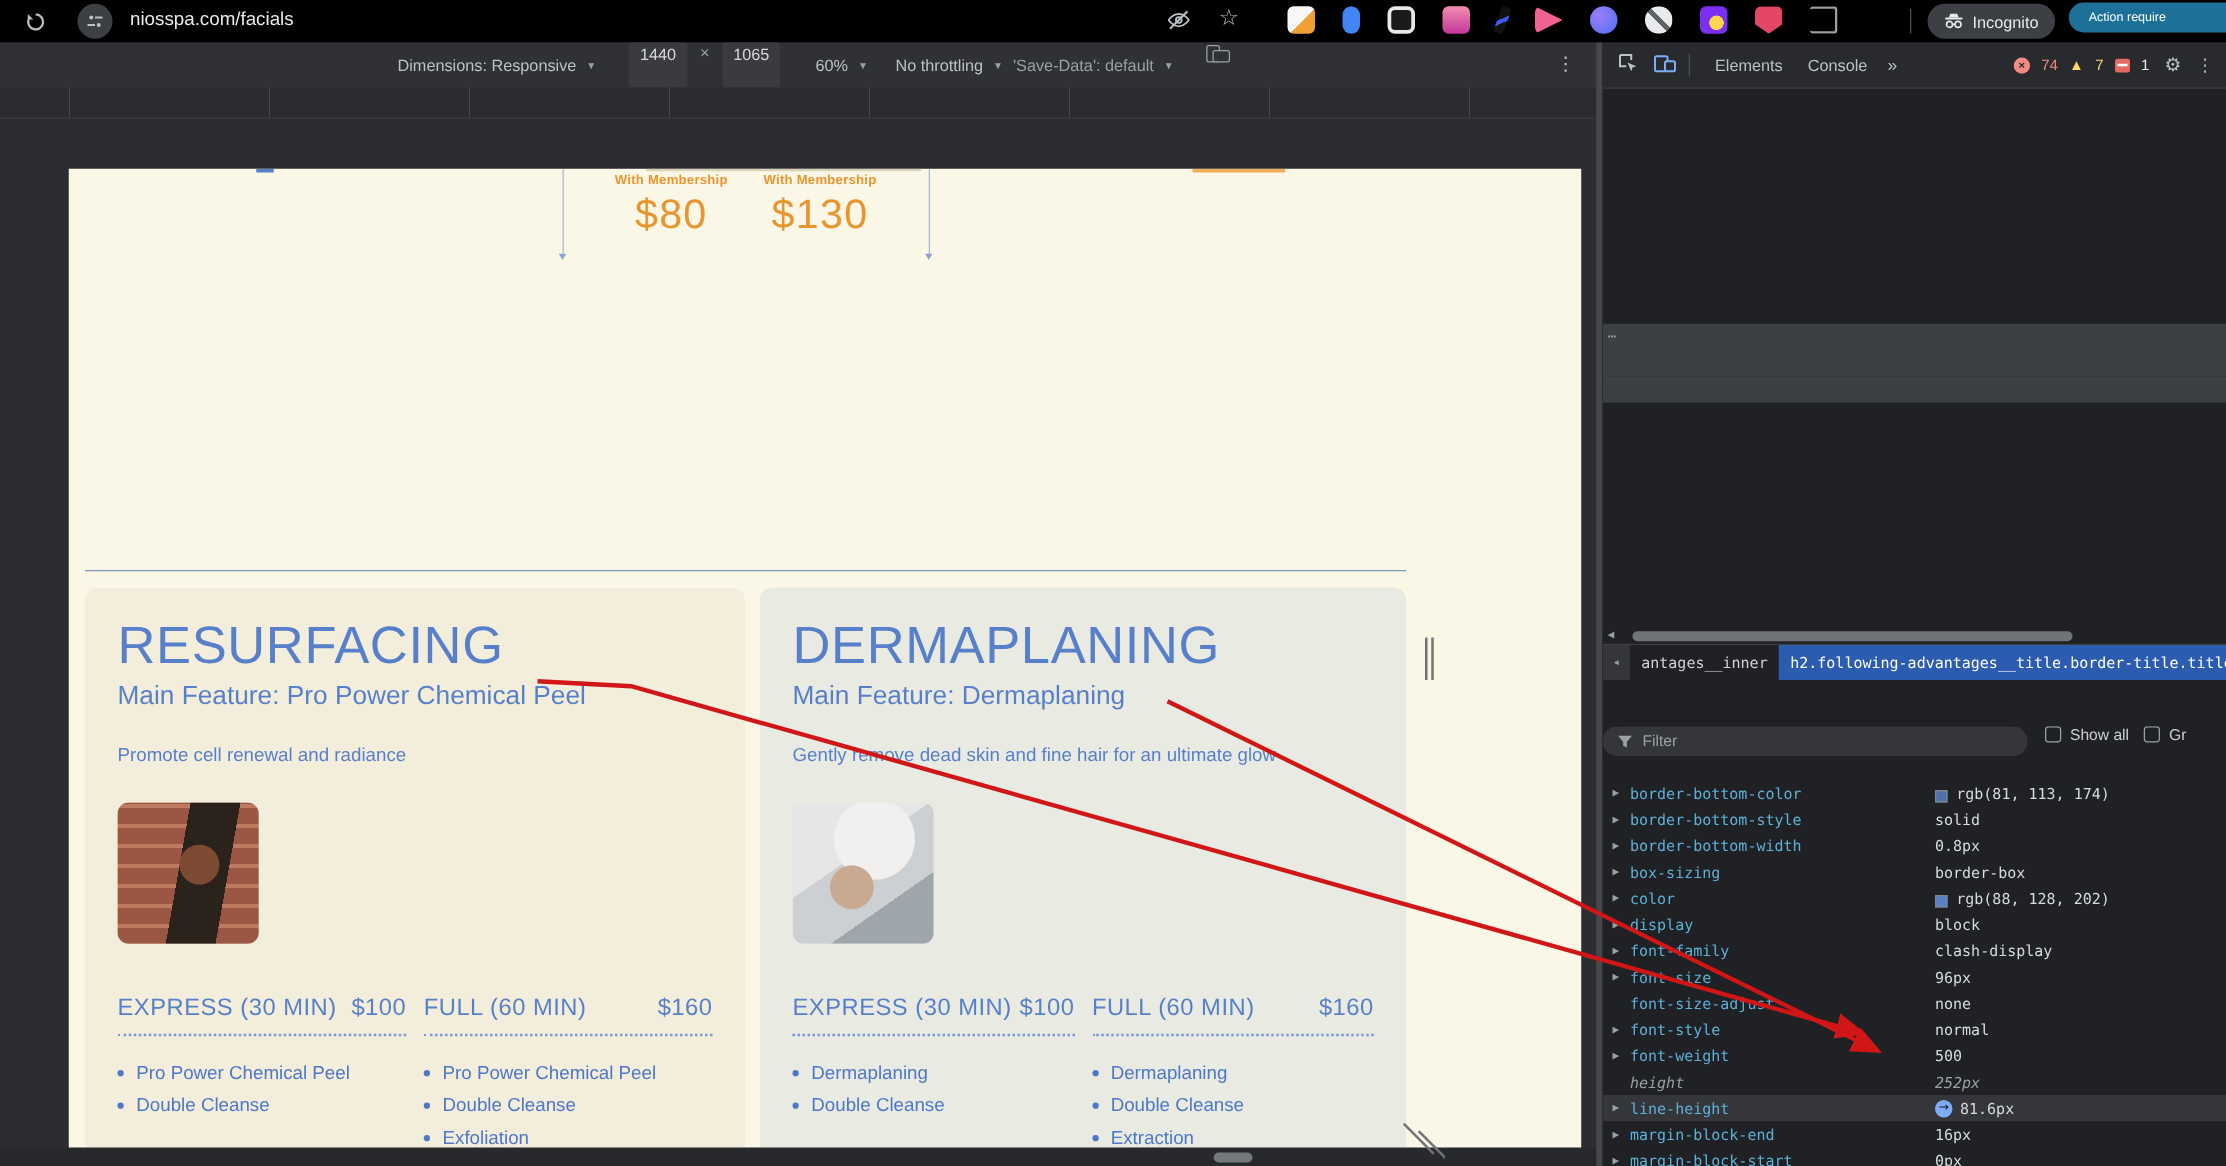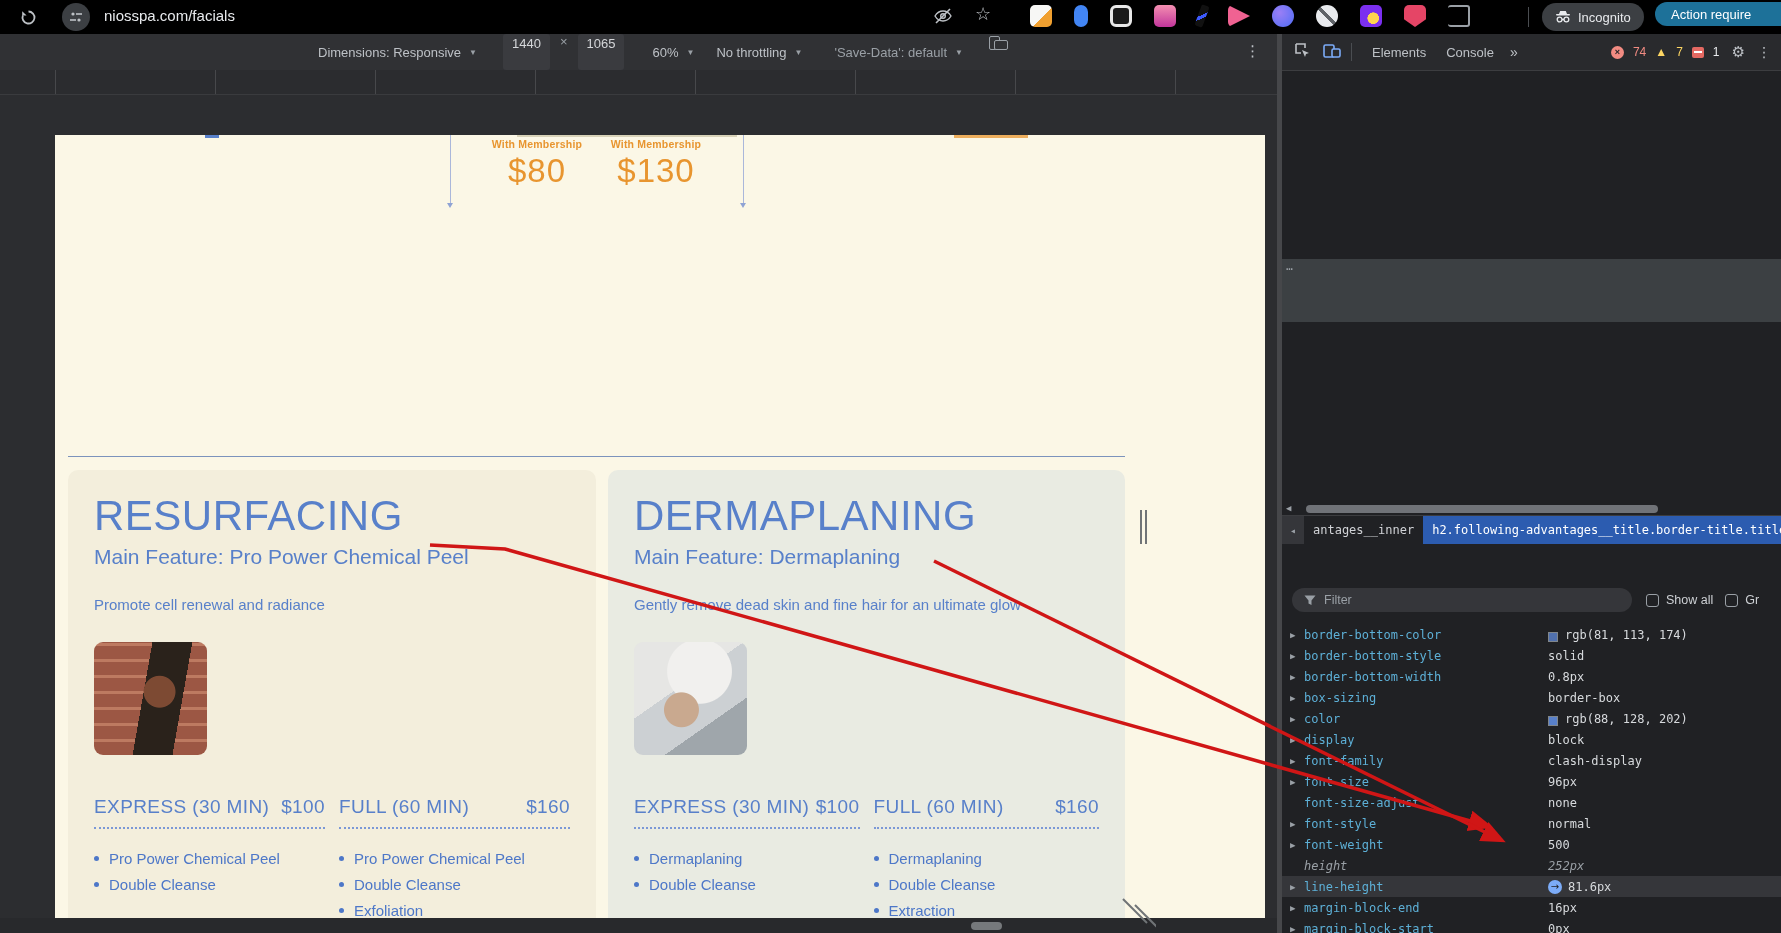--- a/index.html
+++ b/index.html
@@ -10,21 +10,21 @@
   .icbtn{color:#bdc1c6;display:flex;align-items:center;justify-content:center}
   .reload{position:absolute;left:16px;top:5px;width:24px;height:24px}
   .sitechip{position:absolute;left:62px;top:3px;width:28px;height:28px;border-radius:50%;background:#3c3f43;display:flex;align-items:center;justify-content:center}
   .urltext{position:absolute;left:104px;top:7px;font-size:15px;color:#e8eaed}
   .eyeoff{position:absolute;left:933px;top:6px}
   .star{position:absolute;left:975px;top:3px;font-size:18px;color:#bdc1c6}
   .extrow{position:absolute;left:1030px;top:5px;display:flex;gap:22px;align-items:center}
   .ext{width:22px;height:22px;border-radius:5px}
   .vsep{width:1px;height:20px;background:#4a4d51;position:absolute;left:1528px;top:7px}
   .incog{position:absolute;left:1542px;top:3px;height:28px;border-radius:15px;background:#3c3f43;display:flex;align-items:center;gap:7px;padding:0 13px;color:#e8eaed;font-size:13px}
-  .actionbtn{position:absolute;right:0;top:2px;height:24px;width:110px;background:#1d7199;color:#fff;font-size:13px;
+  .actionbtn{position:absolute;right:0;top:2px;height:24px;width:110px;background:#1d7199;color:#fff;font-size:10px;
              border-radius:16px 0 0 16px;display:flex;align-items:center;justify-content:flex-start;padding-left:16px;white-space:nowrap;overflow:hidden}
   
   .toolbar{position:absolute;left:0;top:34px;width:1277px;height:36px;background:#303134;border-bottom:1px solid #3c3d40;
            color:#bdc1c6;font-size:13px;display:flex;}
   .toolbar .grp{display:flex;align-items:center;gap:6px;white-space:nowrap}
   .numbox{background:#3a3b3f;border-radius:3px;padding:2px 9px;color:#d5d7da}
   .dd{font-size:8px;color:#9aa0a6;margin-left:2px}
   .tb-dots{position:absolute;right:17px;top:8px;font-size:15px;color:#bdc1c6}
   .rotate-ic{margin-left:26px;position:relative;width:18px;height:16px}
   .rotate-ic i{position:absolute;border:1.5px solid #9aa0a6;border-radius:2px;display:block}
@@ -110,21 +110,21 @@
   .cback{width:22px;background:#35363a;color:#9aa0a6;display:flex;align-items:center;justify-content:center;font-size:10px}
   .crumb1{display:flex;align-items:center;padding:0 9px;color:#d0d2d6;white-space:nowrap}
   .crumb2{flex:1;background:#2c5cb0;color:#fff;display:flex;align-items:center;padding:0 9px;white-space:nowrap;overflow:hidden}
   
   .panetabs{position:absolute;left:0;top:509px;width:100%;height:34px;border-bottom:1px solid #3c3d40;display:flex;align-items:center;
             font-family:"Liberation Sans",sans-serif;font-size:13px;padding-left:13px;box-sizing:border-box;white-space: nowrap;overflow:hidden}
   .ptab{color:#bdc1c6;margin-right:22px;height:33px;display:flex;align-items:center;position:relative;flex:0 0 auto}
   .ptab.active{color:#8ab4f8}
   .ptab.active:after{content:"";position:absolute;left:0;right:0;bottom:0;height:3px;background:#8ab4f8;border-radius:3px 3px 0 0}
   
-  .filterrow{position:absolute;left:0;top:547px;width:100%;height:38px;display:flex;align-items:center;padding-left:10px;box-sizing:border-box;
+  .filterrow{position:absolute;left:0;top:547px;width:100%;height:38px;display:flex;box-sizing:border-box;
              font-family:"Liberation Sans",sans-serif;white-space:nowrap;overflow:hidden}
   .fpill{width:340px;height:24px;border-radius:12px;background:#35363a;display:flex;align-items:center;gap:8px;padding:0 12px;box-sizing:border-box;flex:0 0 auto}
   .fpill span{color:#9aa0a6;font-size:12.5px}
   .cb{width:13px;height:13px;border:1.5px solid #9aa0a6;border-radius:3px;box-sizing:border-box;flex:0 0 auto}
   .cblbl{color:#cdd0d4;font-size:12.5px;margin:0 12px 0 7px}
   
   .props{position:absolute;left:0;top:590px;width:100%}
   .crow{display:flex;align-items:center;height:21px;position:relative;padding-left:22px;box-sizing:border-box}
   .crow.hov{background:#35363a}
   .pa{position:absolute;left:8px;color:#9aa0a6;font-size:9px}
@@ -199,21 +199,21 @@
   <span style="margin:0 10px;color:#9aa0a6">×</span>
   <span class="numbox">1065</span>
   <div class="grp" style="margin-left:28px">
     <span>60%</span>
       <span class="dd">▼</span>
   </div>
   <div class="grp" style="margin-left:22px">
     <span>No throttling</span>
       <span class="dd">▼</span>
   </div>
-  <div class="grp" style="margin-left:32px;color:#9aa0a6">
+  <div class="grp" style="margin-left:8px;color:#9aa0a6">
     <span>'Save-Data': default</span>
       <span class="dd">▼</span>
   </div>
   <span class="rotate-ic">
       <i></i>
       <i></i>
     </span>
   <span class="tb-dots">⋮</span>
 </div>
 

